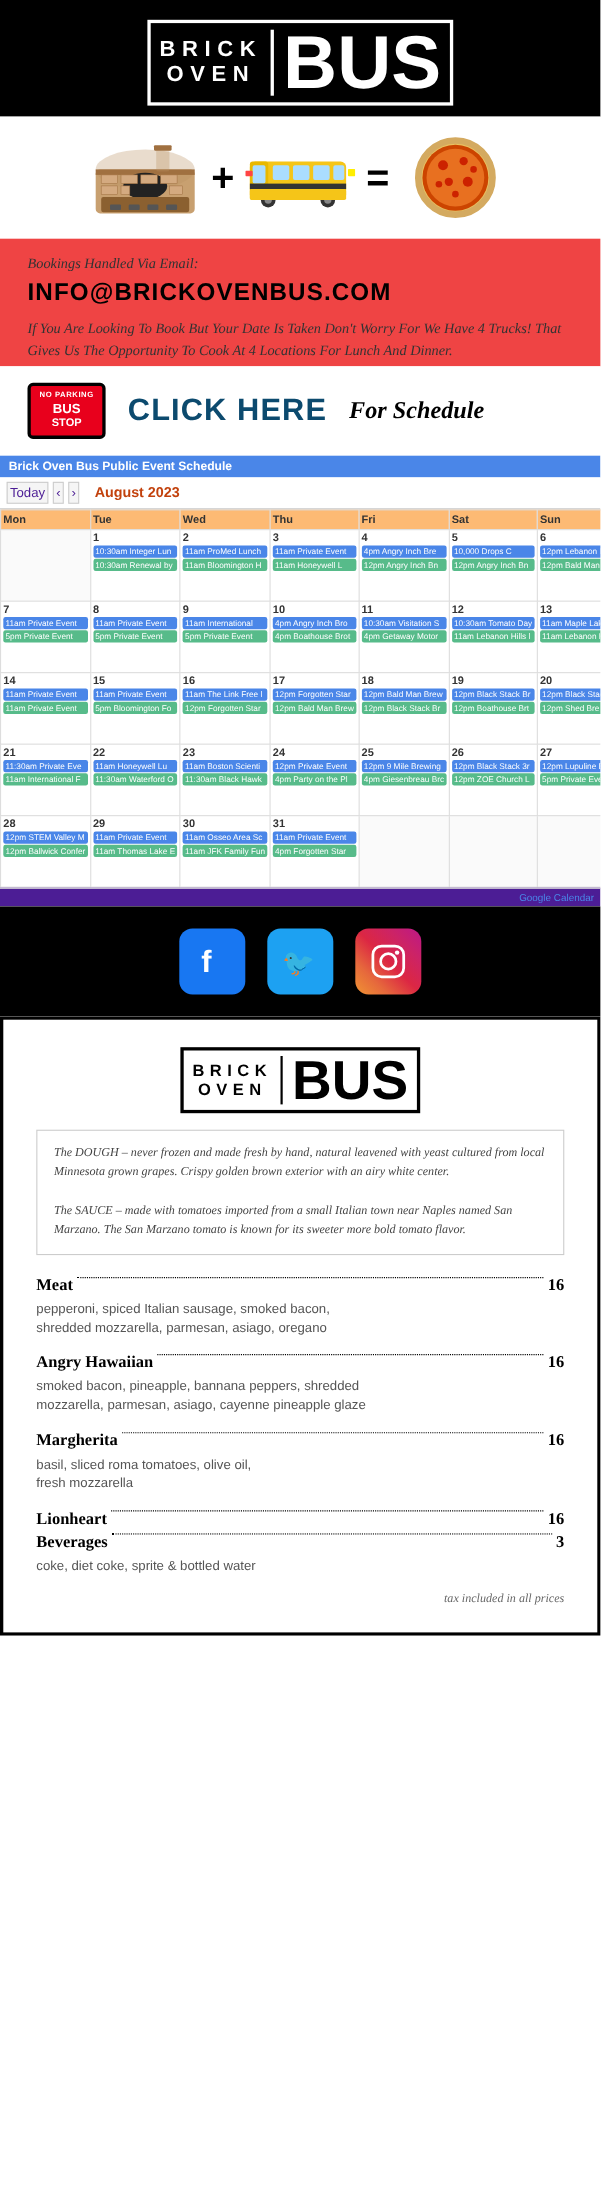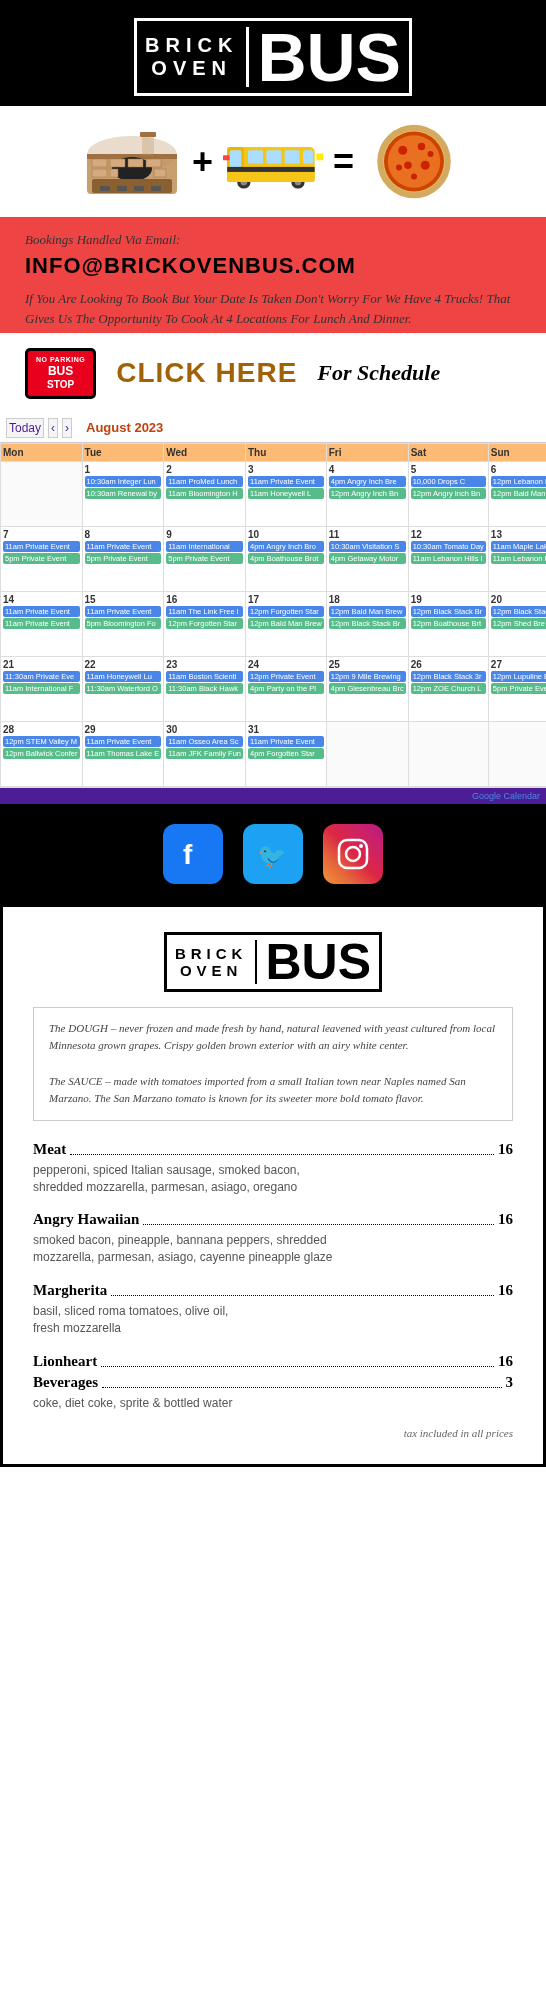--- a/index.html
+++ b/index.html
@@ -84,21 +84,21 @@
       font-weight: 900;
       font-size: 11px;
       text-align: center;
       min-width: 55px;
       line-height: 1.2;
       font-family: Arial, sans-serif;
     }
     .click-here-text {
       font-size: 28px;
       font-weight: 900;
-      color: #a16207;
+      color: #0c4a6e;
       font-family: 'Arial Black', Arial, sans-serif;
       letter-spacing: 1px;
     }
     .for-schedule-text {
       font-size: 22px;
       font-weight: 700;
       color: #000;
       font-family: Georgia, serif;
       font-style: italic;
     }
@@ -229,21 +229,21 @@
       padding: 12px 15px;
       margin: 12px 0 20px;
       font-size: 11px;
       color: #444;
       line-height: 1.6;
       font-style: italic;
       font-family: Georgia, serif;
     }
     .menu-item-row {
       display: flex;
-      align-items: flex-end;
+      align-items: flex-start;
       margin-bottom: 4px;
     }
     .menu-item-name {
       font-size: 15px;
       font-weight: bold;
       color: #000;
       font-family: Georgia, serif;
       white-space: nowrap;
     }
     .menu-item-dots {
@@ -375,20 +375,21 @@
   <div class="bus-stop-sign">
     <span style="font-size:7px; display:block; text-align:center; letter-spacing:0.5px;">NO PARKING</span>
     <span style="font-size:12px; font-weight:900; display:block;">BUS</span>
     <span style="font-size:10px; display:block;">STOP</span>
   </div>
   <span class="click-here-text">CLICK HERE</span>
   <span class="for-schedule-text">For Schedule</span>
 </div>
 
 <div class="calendar-section">
+  <div class="calendar-header">Brick Oven Bus Public Event Schedule</div>
   <div class="calendar-nav">
     <button class="cal-nav-btn">Today</button>
     <button class="cal-nav-btn">‹</button>
     <button class="cal-nav-btn">›</button>
     <span class="cal-month-label">August 2023</span>
   </div>
   <table class="calendar-grid">
     <thead>
       <tr>
         <th>Mon</th>

